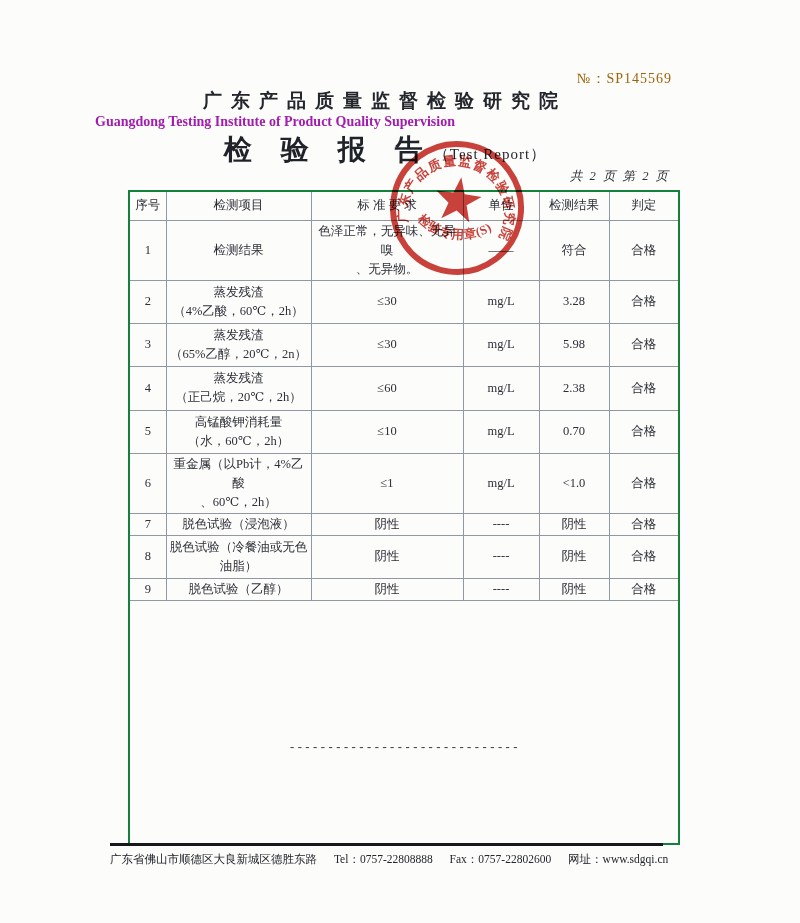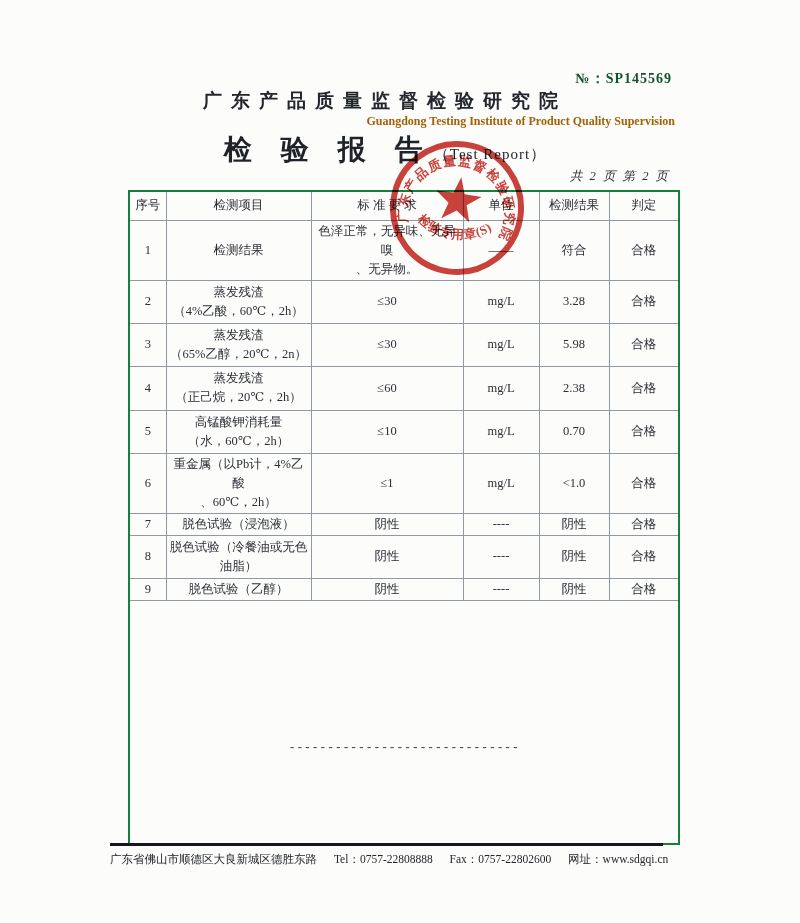--- a/index.html
+++ b/index.html
@@ -5,31 +5,31 @@
   * { margin:0; padding:0; box-sizing:border-box; }
   html,body { background:#ffffff; }
   .page {
     position:relative; width:800px; height:923px;
     background:#fcfcfb;
     font-family:"Liberation Serif","DejaVu Serif",serif;
     color:#2c2f36; overflow:hidden;
   }
   .report-no {
     position:absolute; top:70px; left:480px; width:192px;
-    text-align:right; font-size:14px; font-weight:bold; color:#14532d;
+    text-align:right; font-size:14px; font-weight:normal; color:#a16207;
     letter-spacing:1px;
   }
   .org-cn {
     position:absolute; top:88px; left:95px; width:580px;
     text-align:center; font-size:19px; font-weight:bold; color:#23262c;
     letter-spacing:9px;
   }
   .org-en {
     position:absolute; top:114px; left:95px; width:580px;
-    text-align:right; font-size:12px; font-weight:bold; color:#a16207;
+    text-align:left; font-size:14px; font-weight:bold; color:#a21caf;
   }
   .title-line {
     position:absolute; top:131px; left:95px; width:580px;
     text-align:center; color:#1f2228;
   }
   .title-cn { font-size:28px; font-weight:bold; letter-spacing:11px; }
   .title-en { font-size:15px; font-weight:normal; letter-spacing:1px; }
   .page-info {
     position:absolute; top:168px; left:430px; width:240px;
     text-align:right; font-size:12.5px; color:#2c2f36; letter-spacing:2px;font-style:italic;

